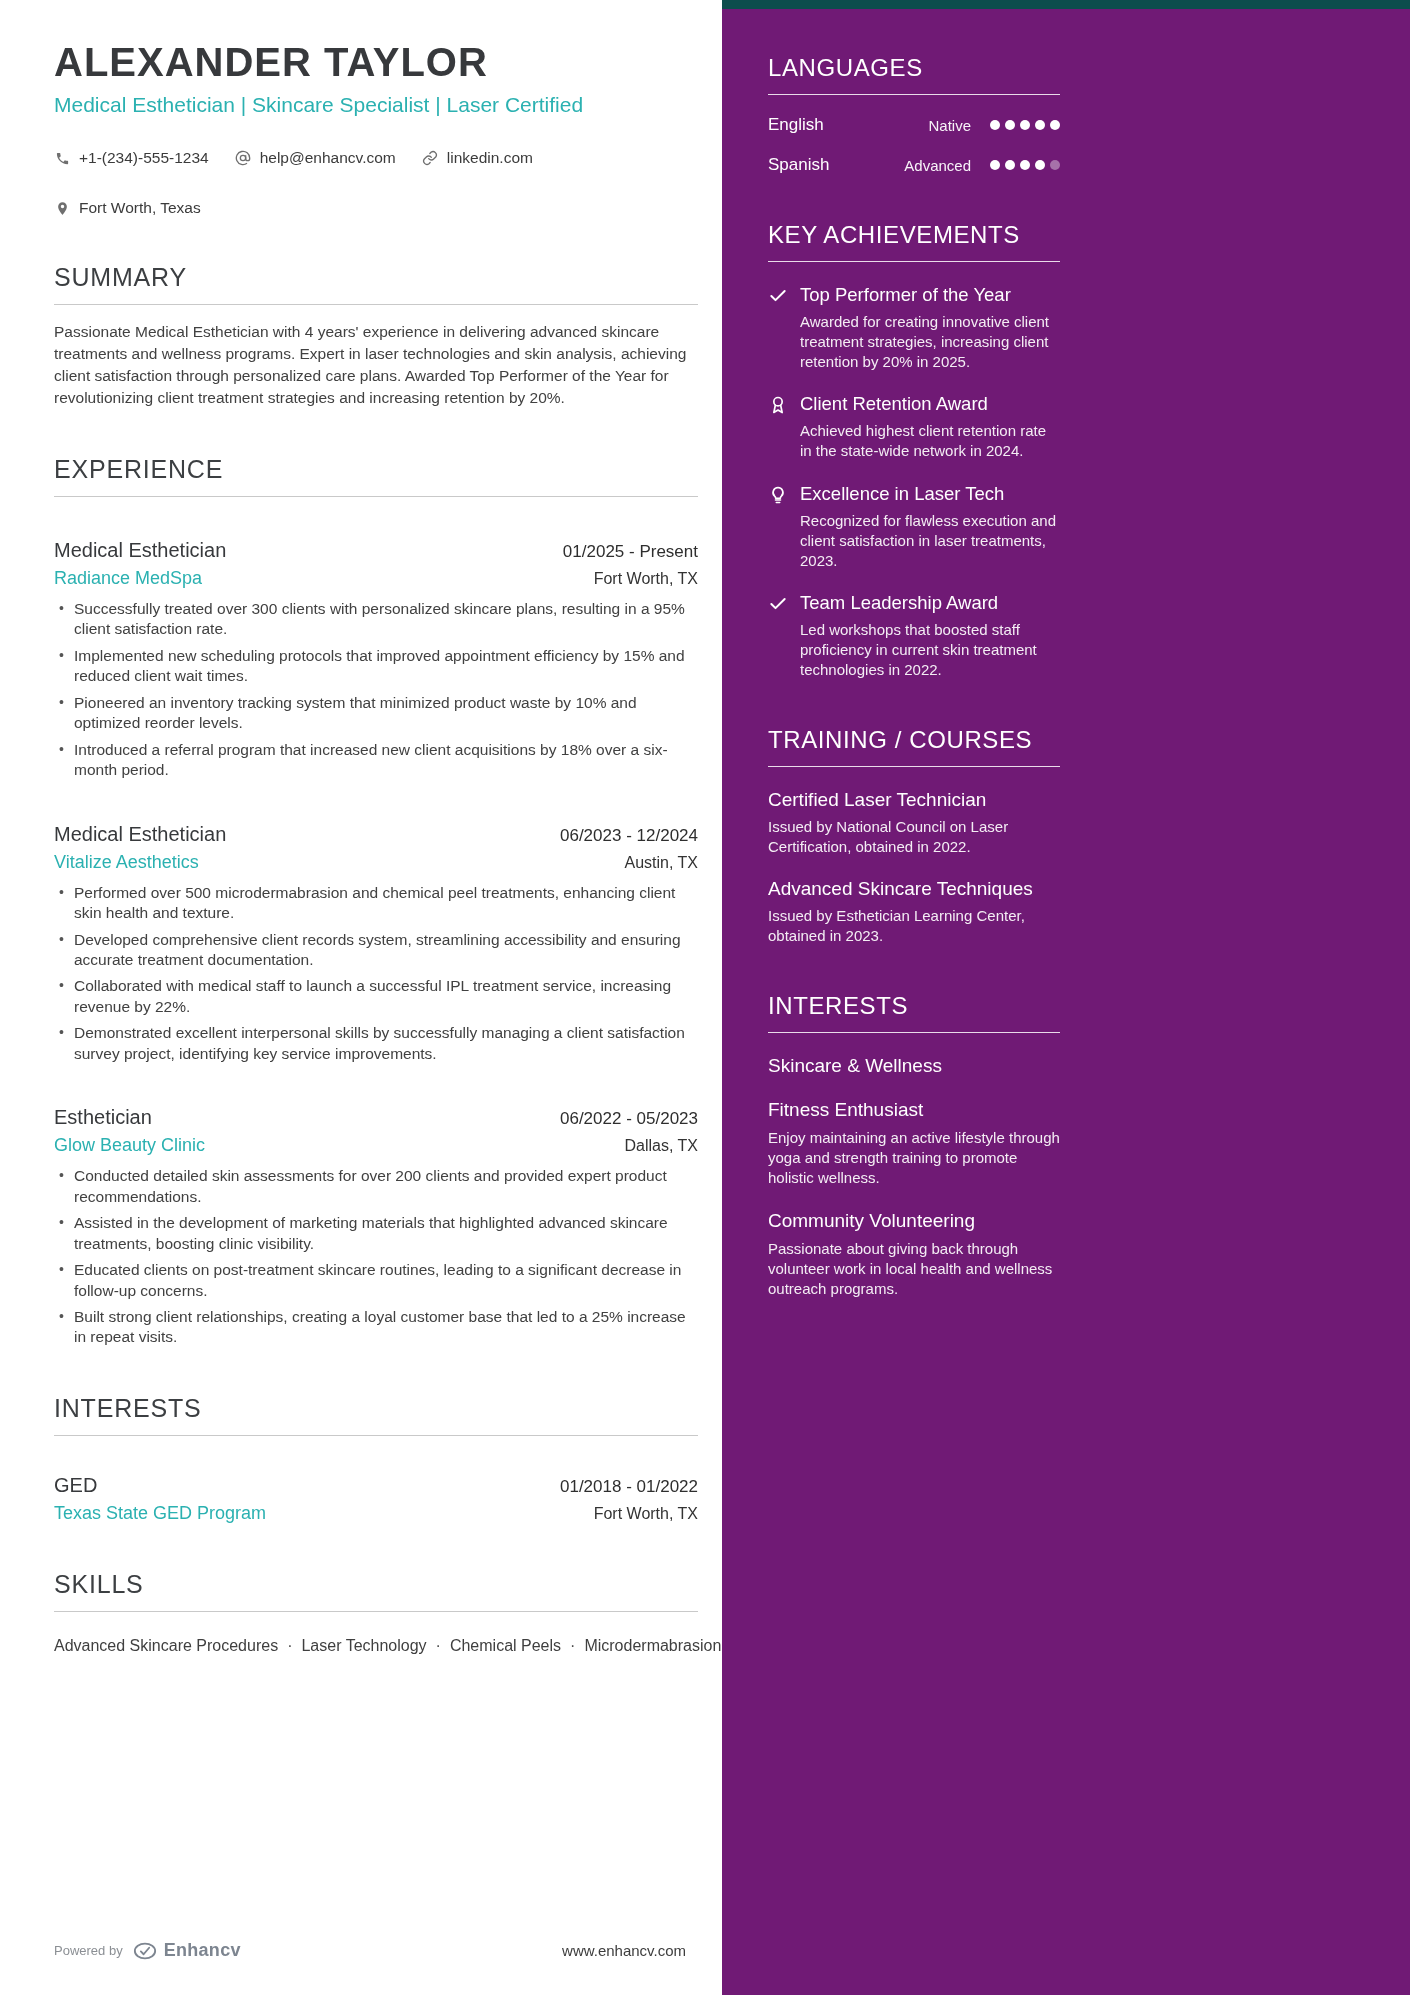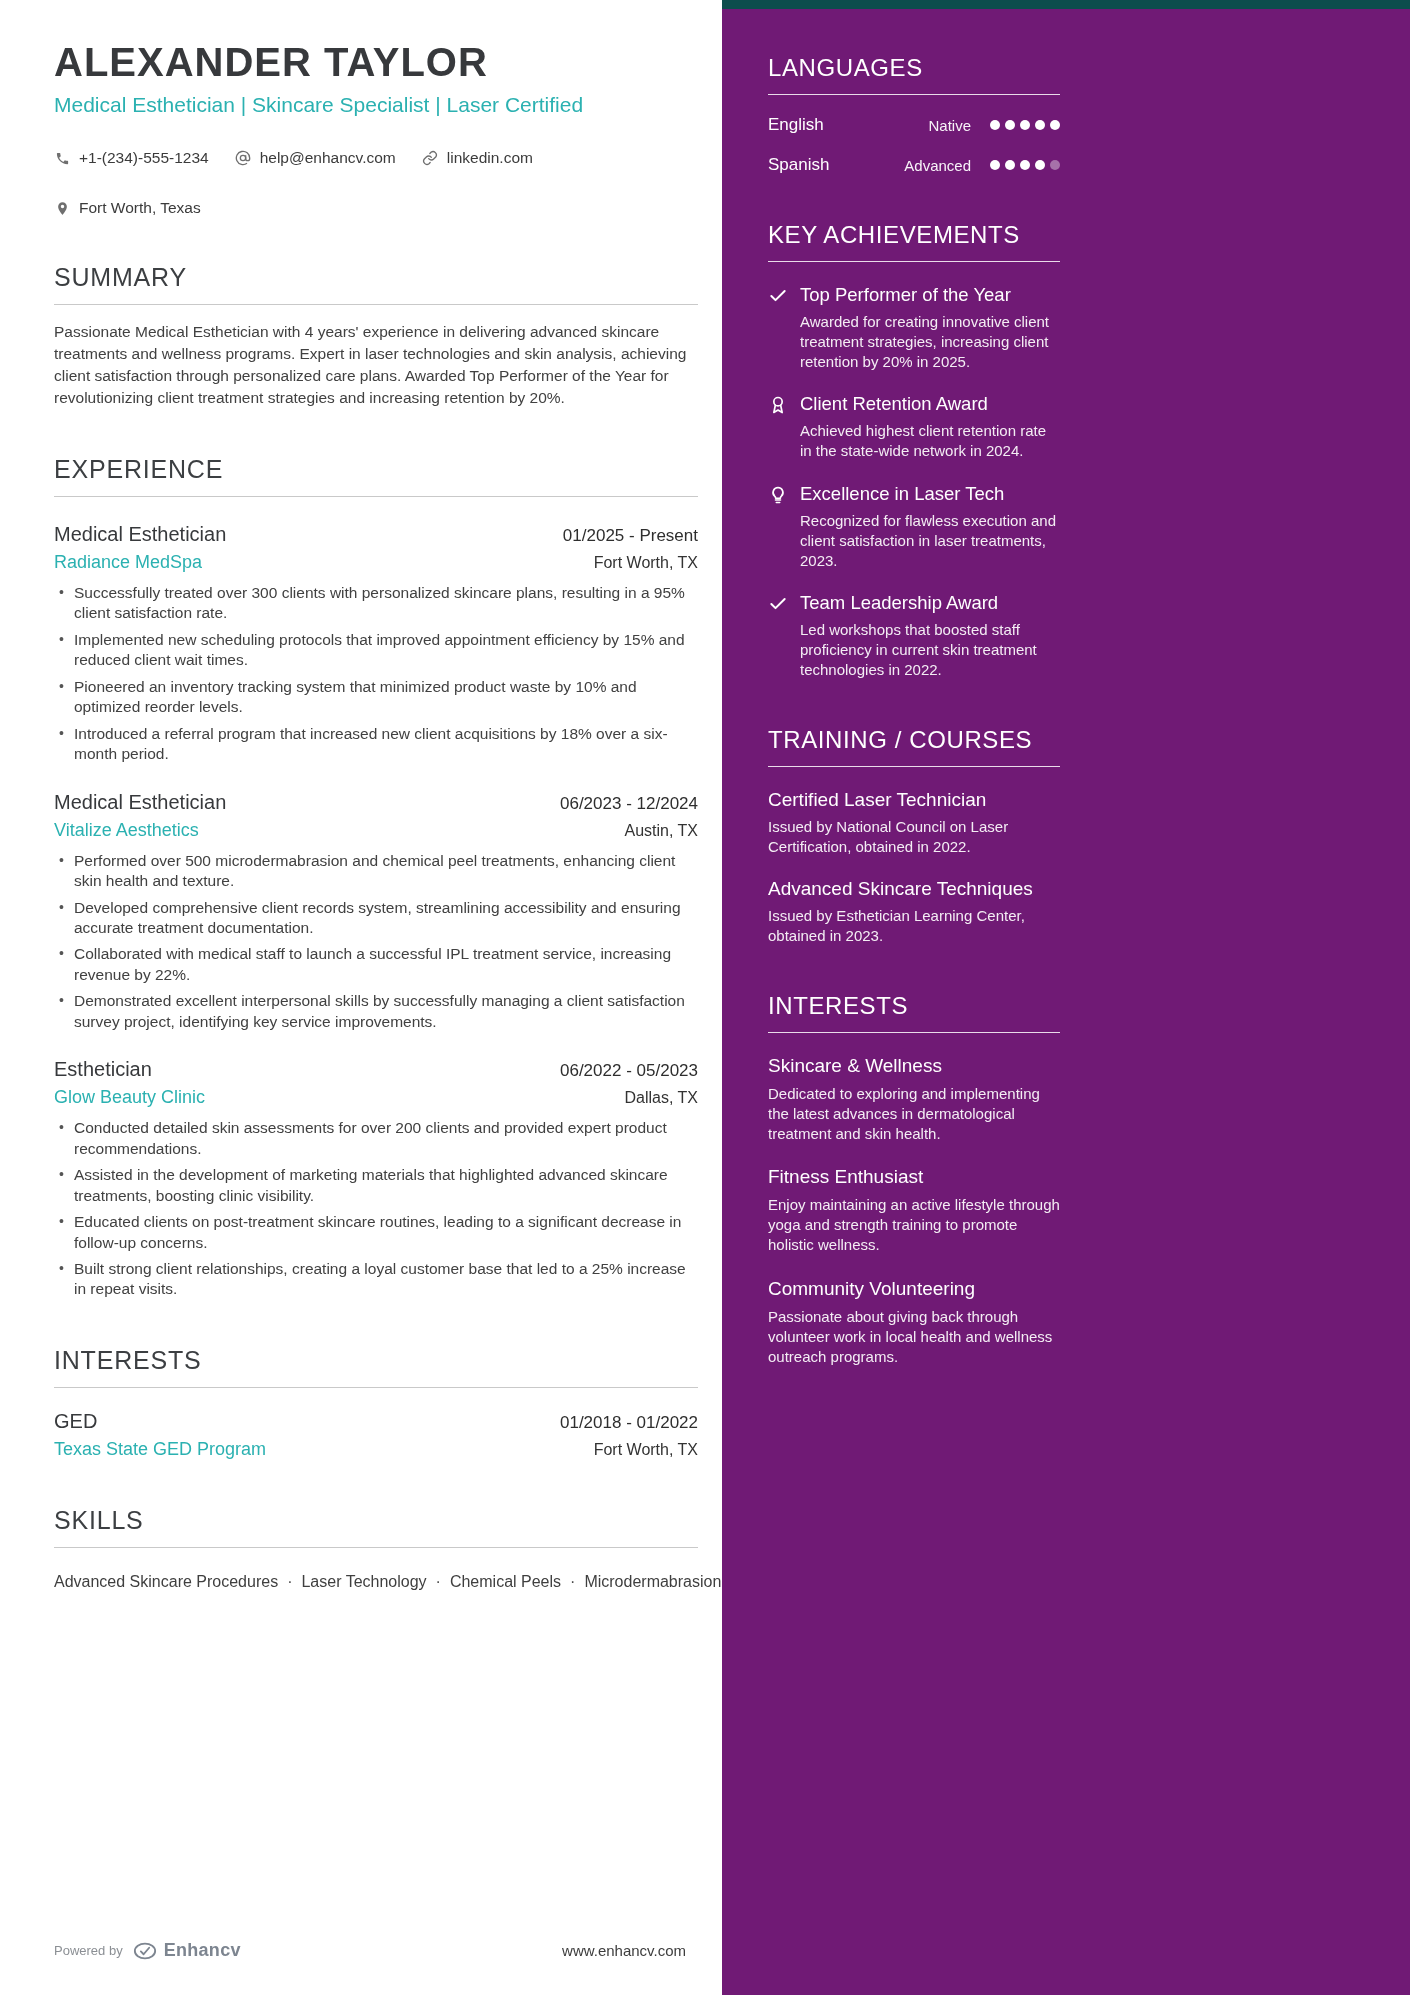--- a/index.html
+++ b/index.html
@@ -37,21 +37,21 @@
     color: #3c3f42;
     padding-bottom: 12px;
     border-bottom: 1px solid #c9c9c9;
   }
   .summary-text {
     margin-top: 16px; font-size: 15.5px; line-height: 1.42; color: #414141;
   }
 
   .job { margin-top: 26px; }
   .row { display: flex; justify-content: space-between; align-items: baseline; }
-  .job-title { font-size: 20px; font-weight: 500; color: #37393c; }
+  .job-title { font-size: 20px; font-weight: 500; color: #37393c; margin-top: 16px; }
   .dates { font-size: 17px; color: #2e2e2e; }
   .company { margin-top: 6px; font-size: 18px; color: #2bb1b1; font-weight: 500; }
   .loc { font-size: 16px; color: #333333; }
   .bullets { margin-top: 10px; list-style: none; }
   .bullets li {
     position: relative; padding-left: 20px; margin-bottom: 6px;
     font-size: 15.5px; line-height: 1.32; color: #414141;
   }
   .bullets li::before {
     content: "•"; position: absolute; left: 5px; top: 0; color: #555555; font-size: 14px;
@@ -340,21 +340,20 @@
       </div>
       <div class="course">
         <h3 class="course-title">Advanced Skincare Techniques</h3>
         <p class="course-desc">Issued by Esthetician Learning Center, obtained in 2023.</p>
       </div>
 
       <h2 class="side-heading">INTERESTS</h2>
 
       <div class="interest">
         <h3 class="interest-title">Skincare &amp; Wellness</h3>
-        <p class="interest-desc">Dedicated to exploring and implementing the latest advances in dermatological treatment and skin health.</p>
       </div>
       <div class="interest">
         <h3 class="interest-title">Fitness Enthusiast</h3>
         <p class="interest-desc">Enjoy maintaining an active lifestyle through yoga and strength training to promote holistic wellness.</p>
       </div>
       <div class="interest">
         <h3 class="interest-title">Community Volunteering</h3>
         <p class="interest-desc">Passionate about giving back through volunteer work in local health and wellness outreach programs.</p>
       </div>
 

